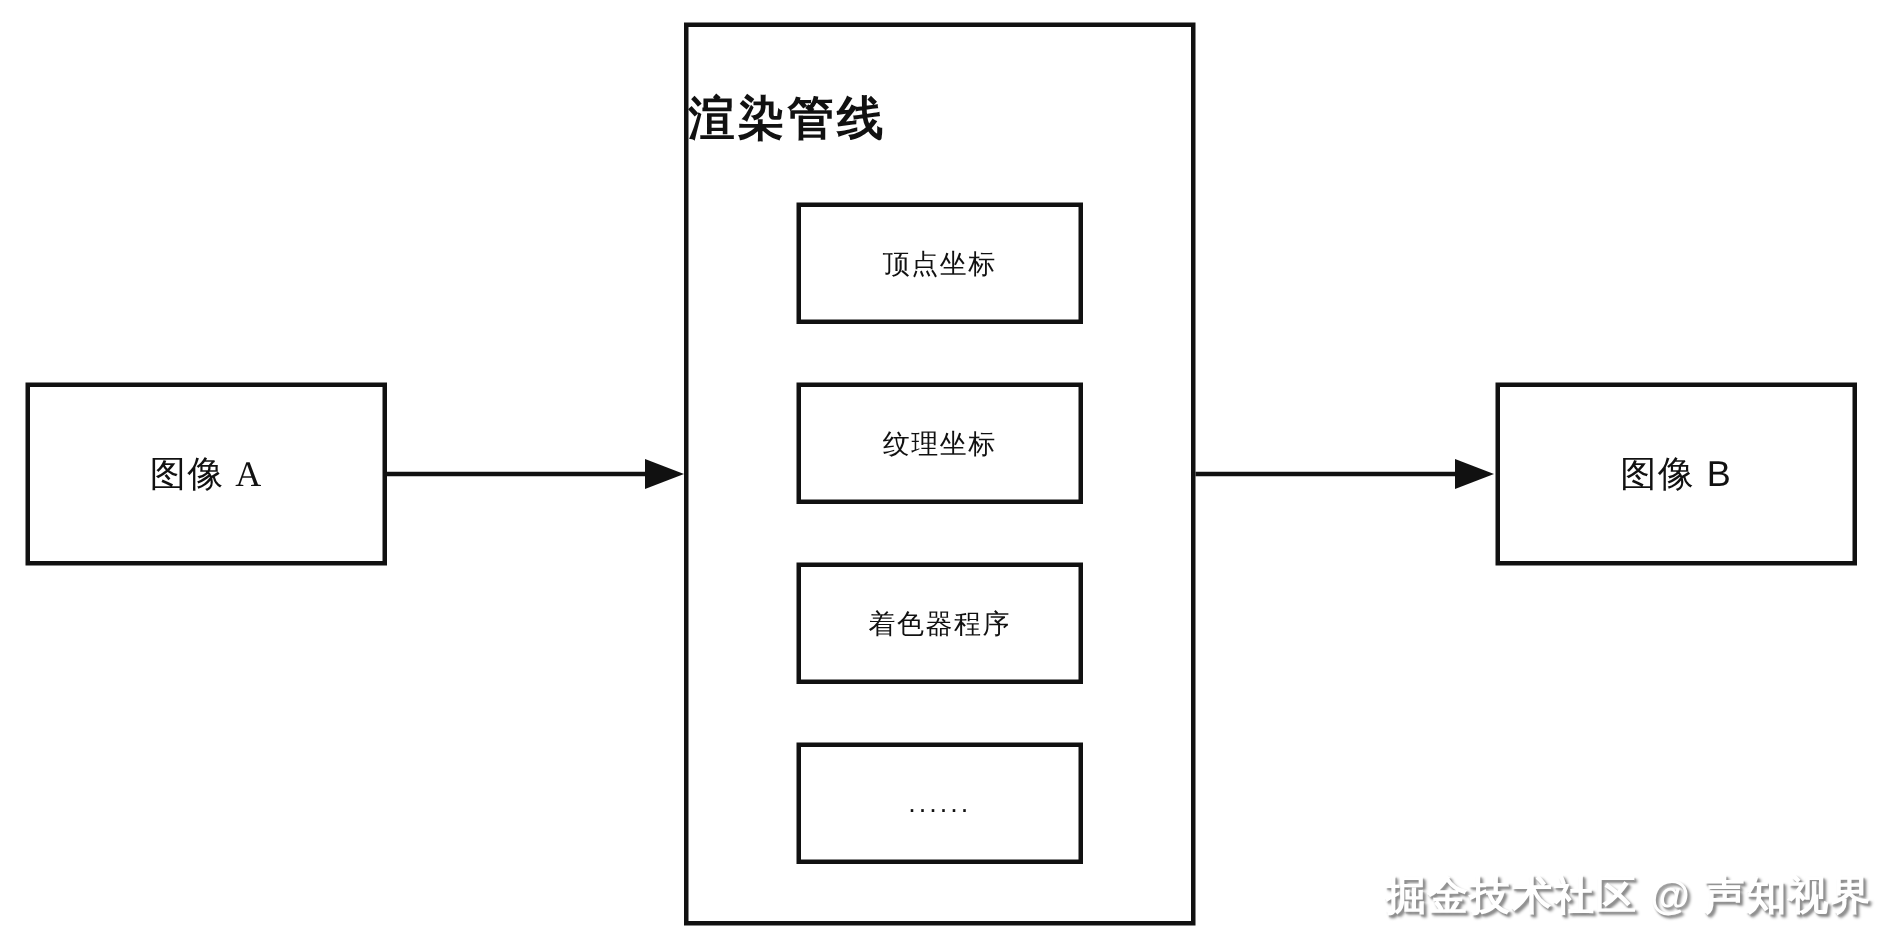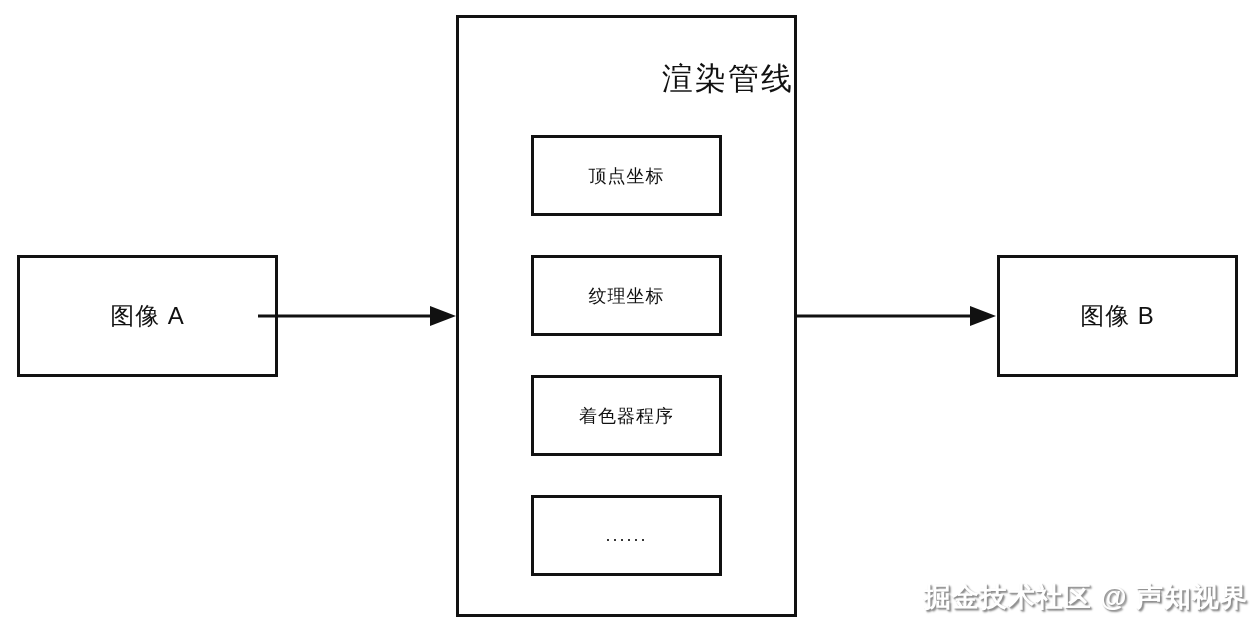--- a/index.html
+++ b/index.html
@@ -20,36 +20,36 @@
     border: 3px solid #111111;
     background: #ffffff;
     box-sizing: border-box;
     display: flex;
     align-items: center;
     justify-content: center;
     font-size: 24px;
     color: #111111;
     letter-spacing: 1px;
   }
-  .node-image-a { left: 17px;  top: 255px; width: 261px; height: 122px; }
+  .node-image-a { left: 17px;  top: 255px; width: 241px; height: 122px; font-family: Liberation Serif, serif; }
   .node-image-b { left: 997px; top: 255px; width: 241px; height: 122px; text-align: center; }
   .pipeline {
     position: absolute;
     left: 456px; top: 15px;
     width: 341px; height: 602px;
     border: 3px solid #111111;
     background: #ffffff;
     box-sizing: border-box;
   }
   .pipeline-title {
     position: absolute;
     top: 40px; left: 0; right: 0;
-    text-align: right;
+    text-align: left;
     font-size: 31px;
-    font-weight: normal;
+    font-weight: bold;
     color: #111111;
     letter-spacing: 2px;
   }
   .stage {
     position: absolute;
     left: 72px;
     width: 191px;
     height: 81px;
     border: 3px solid #111111;
     background: #ffffff;

